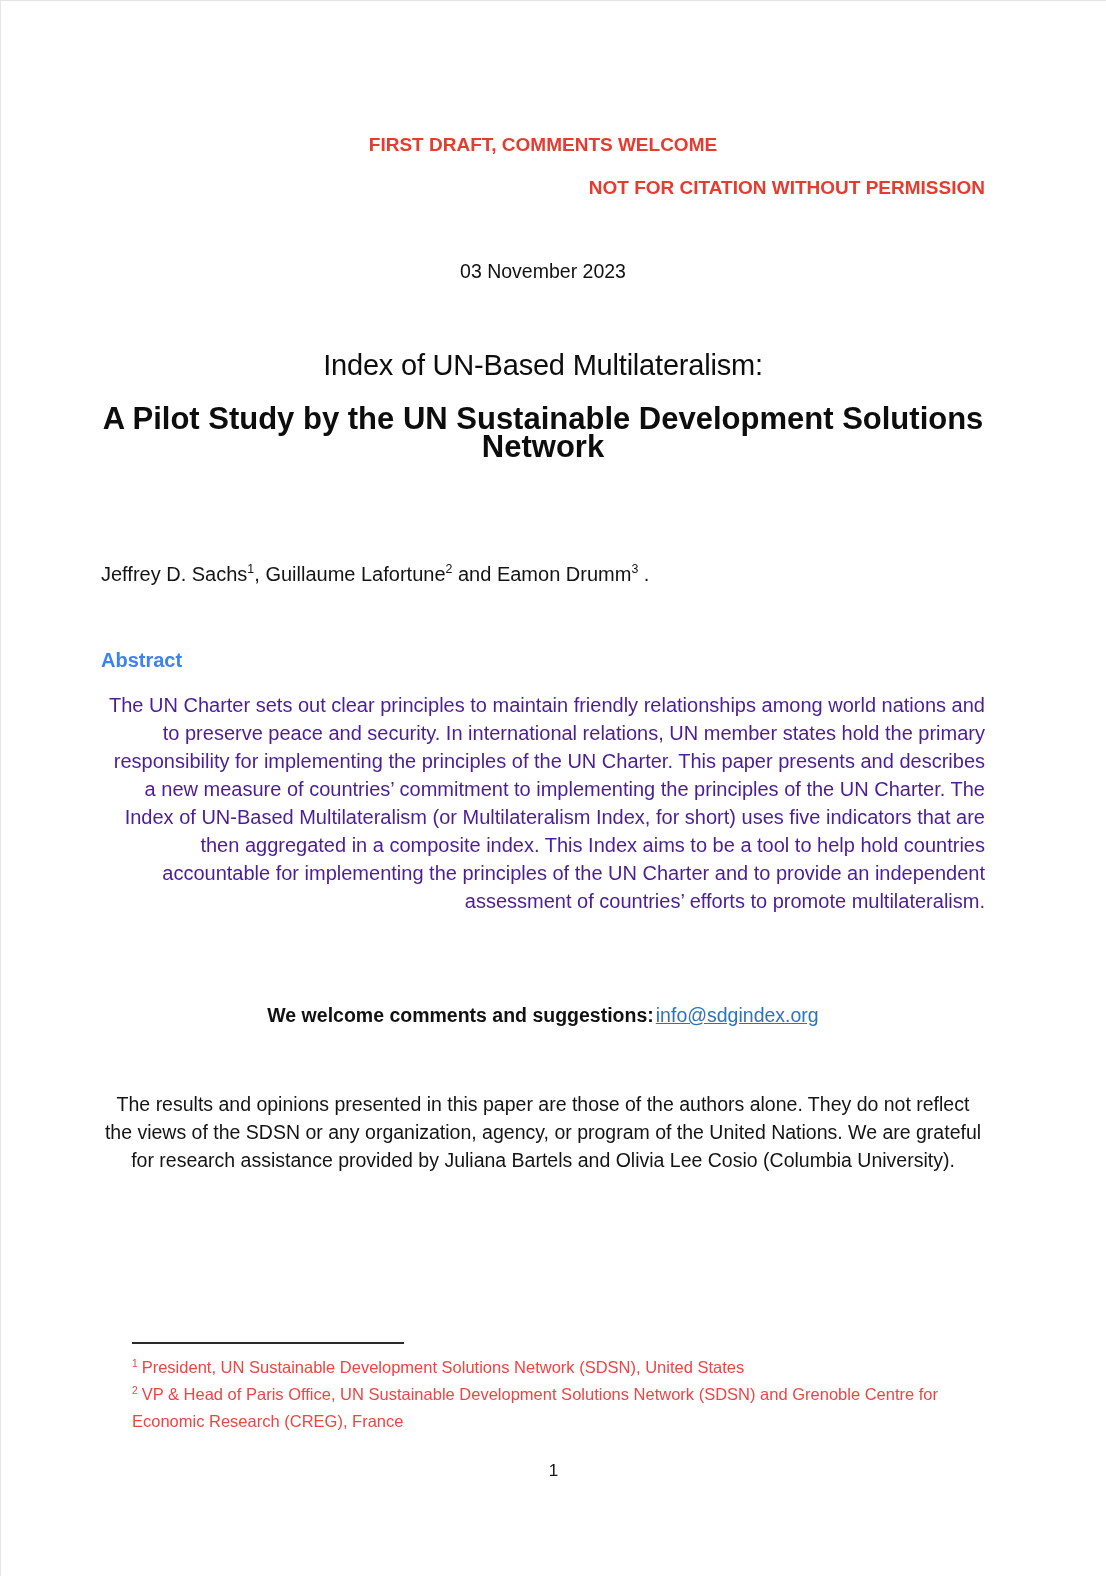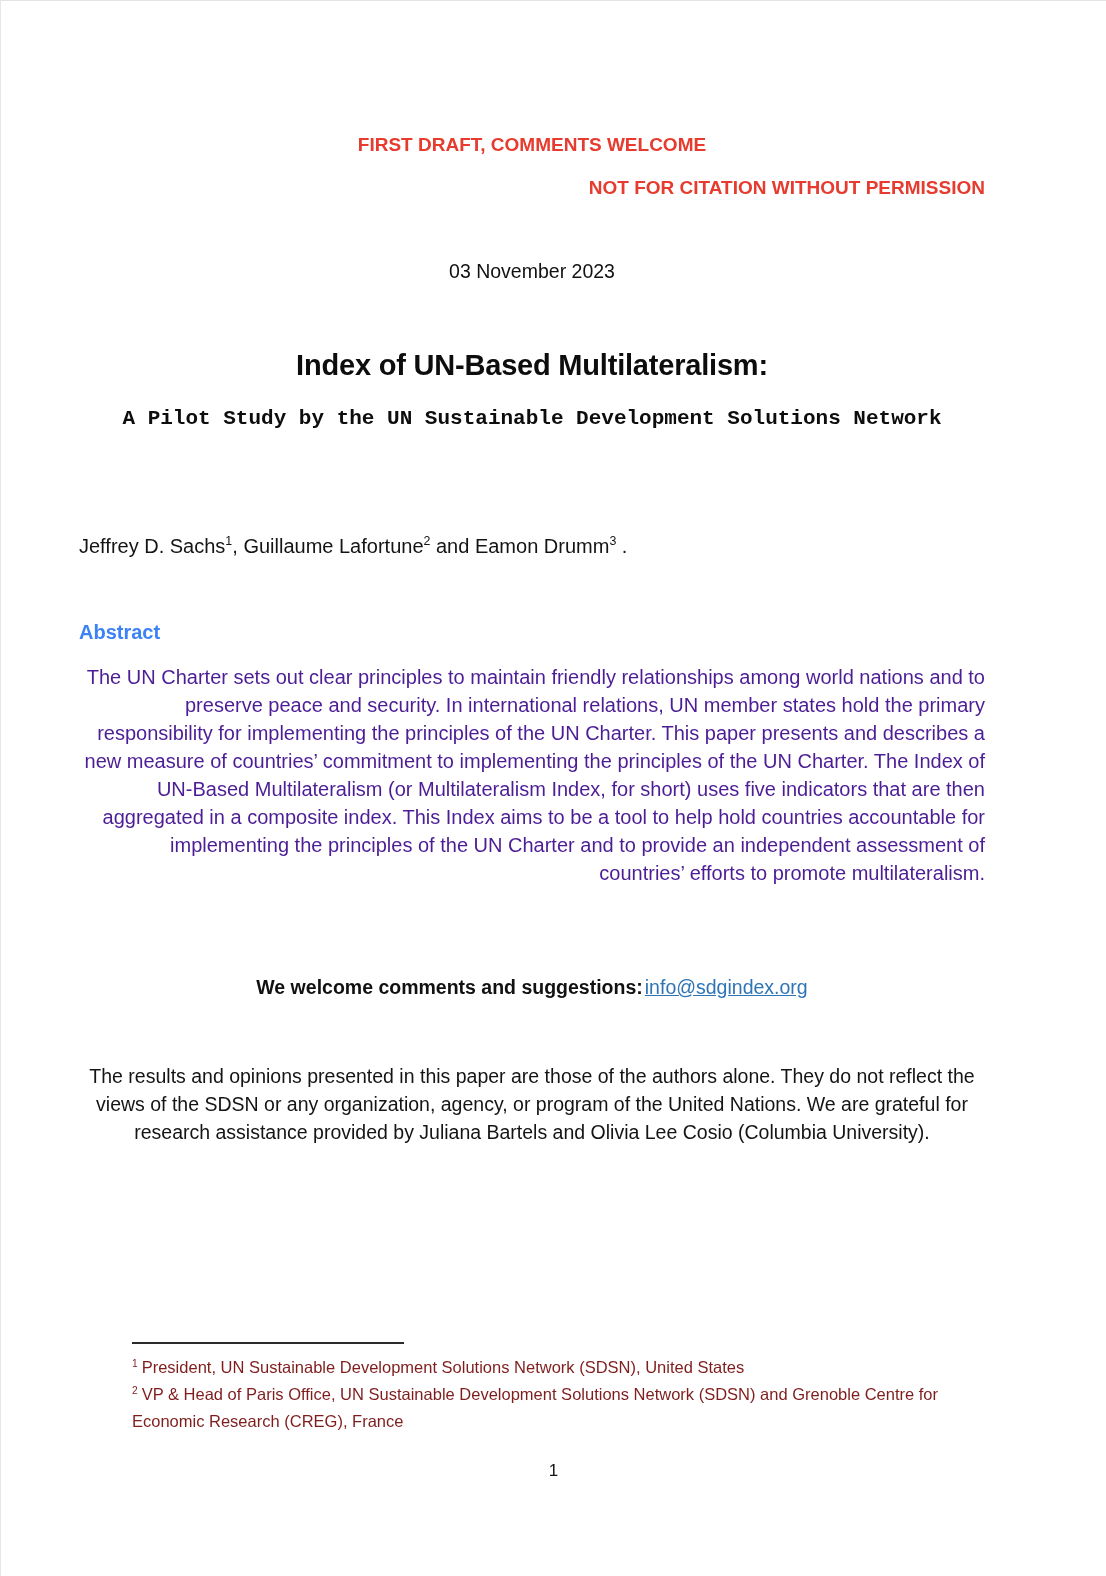--- a/index.html
+++ b/index.html
@@ -14,21 +14,21 @@
     margin: 0 auto;
     background: #ffffff;
     border-left: 1px solid #e7e7e7;
     border-top: 1px solid #e3e3e3;
     box-sizing: border-box;
     font-family: "Liberation Sans", sans-serif;
     color: #141414;
     overflow: hidden;
   }
   .content {
-    padding: 0 121px 0 78px;
+    padding: 0 121px 0 100px;
   }
 
   .notice-line {
     margin: 0;
     font-size: 19px;
     line-height: 22px;
     font-weight: 700;
     color: #e63b2e;
     text-align: center;
   }
@@ -41,33 +41,32 @@
     line-height: 22px;
     font-weight: 400;
     text-align: center;
     color: #111111;
   }
 
   .paper-title {
     margin: 66px 0 0 0;
     font-size: 29px;
     line-height: 34px;
-    font-weight: 700;
+    font-weight: 400;
     text-align: center;
     color: #0d0d0d;
     letter-spacing: -0.2px;
   }
   .paper-subtitle {
     margin: 23px 0 0 0;
-    font-size: 21px;
+    font-size: 31px;
     line-height: 28px;
     font-weight: 700;
     text-align: center;
     color: #0d0d0d;
-    font-family: Liberation Mono, monospace;
   }
 
   .authors-line {
     margin: 100px 0 0 0;
     font-size: 20px;
     line-height: 27px;
     white-space: pre-wrap;
     color: #141414;
   }
   sup.fn-mark {
@@ -114,21 +113,21 @@
     color: #141414;
   }
 
   .footnotes {
     position: absolute;
     left: 131px;
     right: 127px;
     top: 1341px;
     font-size: 16.5px;
     line-height: 27px;
-    color: #7f1d1d;
+    color: #ef4444;
   }
   .footnote-separator {
     width: 272px;
     border-top: 2px solid #2b2b2b;
     margin: 0 0 10px 0;
   }
   .footnote { margin: 0; }
   .footnote sup.fn-mark { margin-right: 4px; }
 
   .page-number {

